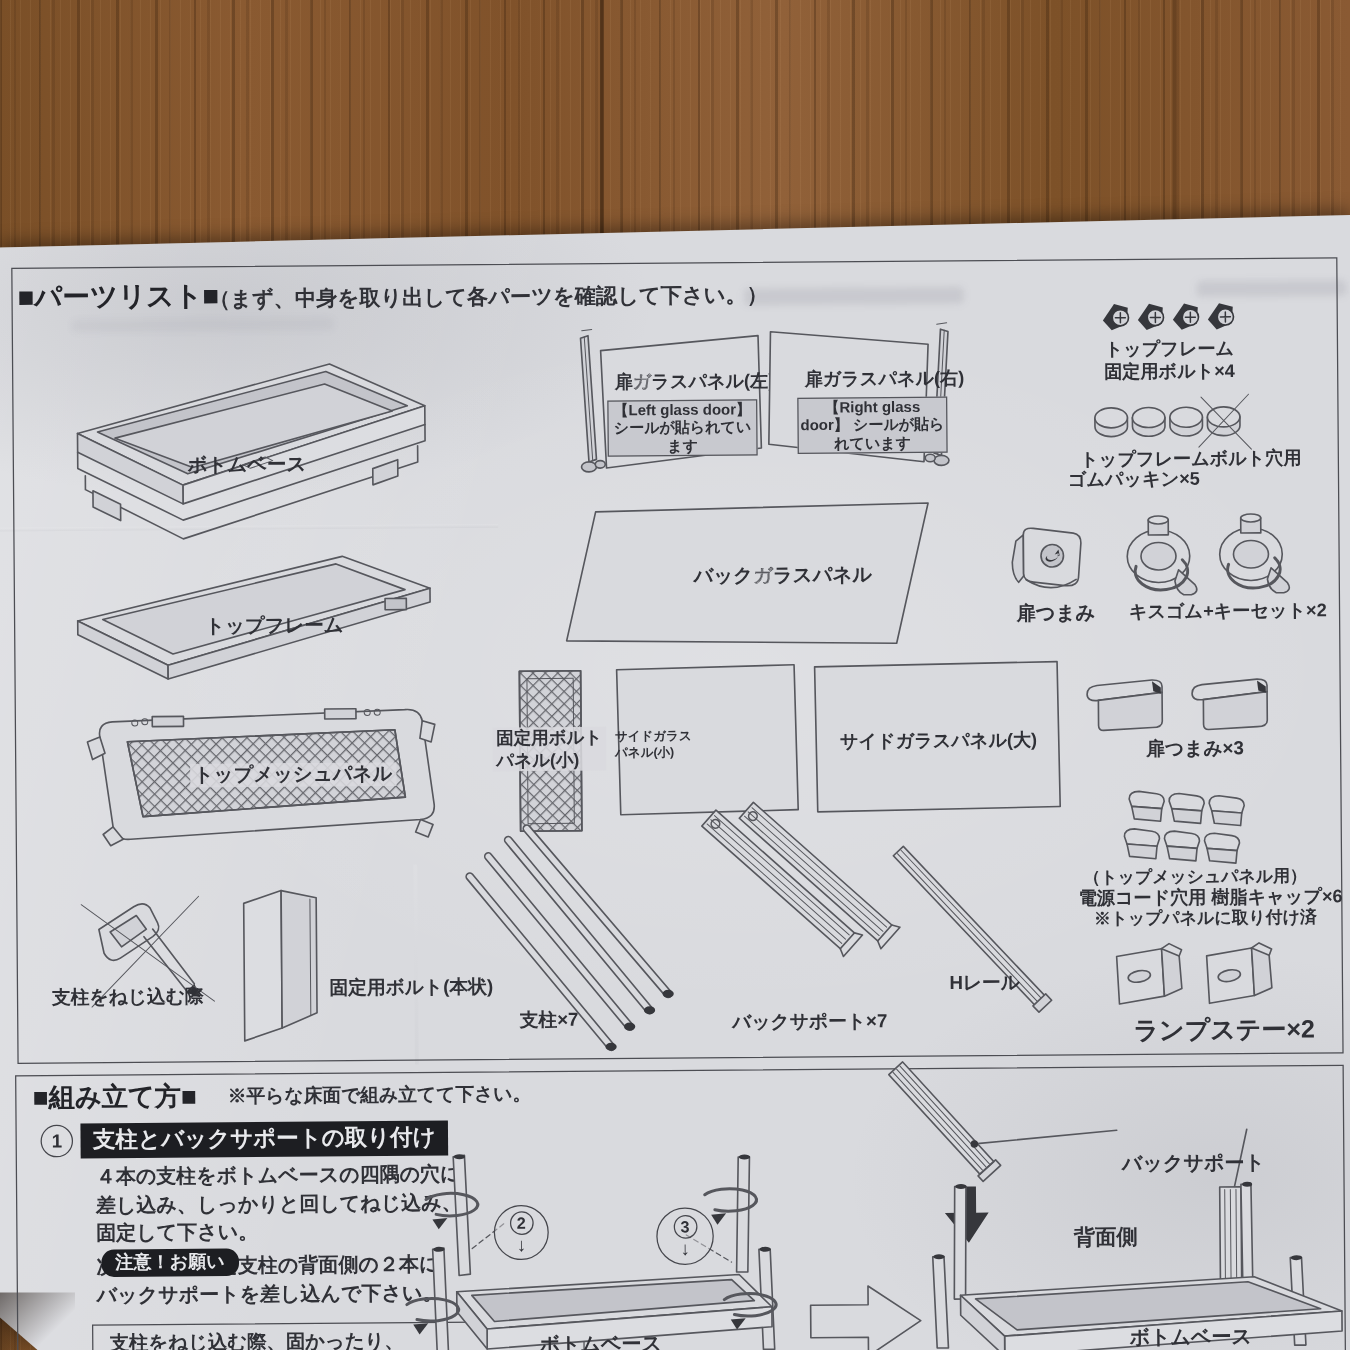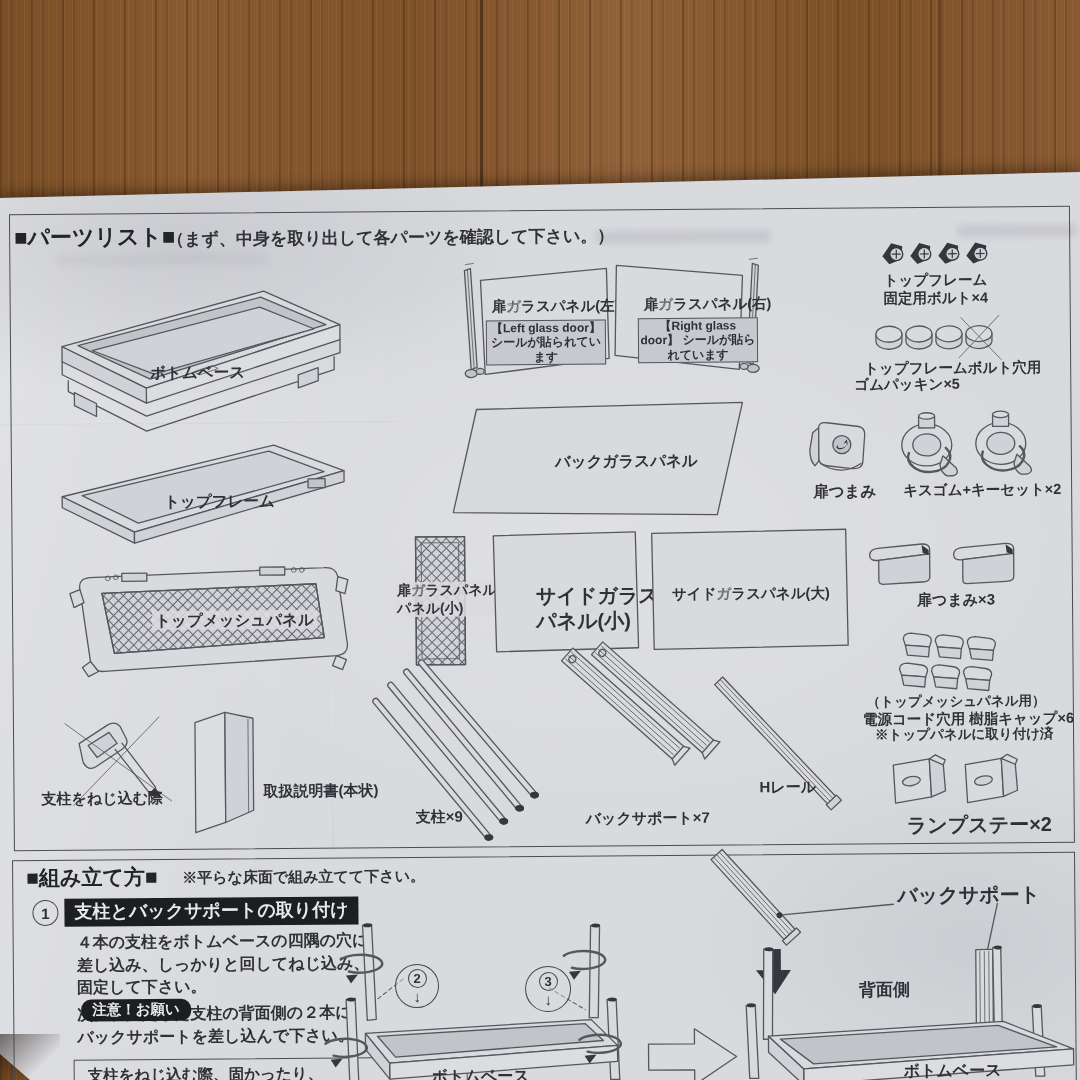--- a/index.html
+++ b/index.html
@@ -141,21 +141,21 @@
       <path class="fd" d="M89,81 L96,74 L101,85 Z"></path>
       <path class="thin" d="M6,10 L112,88 M100,4 L14,92"></path>
     </svg>
     <div class="lbl" style="left:40px;top:786px;font-size:15px">支柱をねじ込む際</div>
 
     <svg class="draw" style="left:186px;top:704px" width="74" height="132" viewBox="0 0 74 132">
       <path class="f4" d="M8,16 L38,6 L38,116 L8,126 Z"></path>
       <path class="f2" d="M38,6 L66,12 L66,104 L38,116 Z"></path>
       <path class="thin" d="M61,13 L61,106"></path>
     </svg>
-    <div class="lbl" style="left:262px;top:780px;font-size:15px">取扱説明書(本状)</div>
+    <div class="lbl" style="left:262px;top:780px;font-size:15px">固定用ボルト(本状)</div>
 
     <svg class="draw" style="left:459px;top:256px" width="156" height="134" viewBox="0 0 156 134">
       <path class="f1" d="M24,24 L150,13 L152,103 L28,118 Z"></path>
       <path class="f2" d="M8,14 L14,12 L20,111 L14,113 Z"></path>
       <path class="thin" d="M11,13 L17,112"></path>
       <ellipse class="f3" cx="14" cy="117" rx="6" ry="4"></ellipse>
       <ellipse class="f3" cx="23" cy="115" rx="4" ry="3"></ellipse>
       <path class="thin" d="M9,8 L17,7"></path>
     </svg>
     <div class="lbl" style="left:494px;top:297px;font-size:14.5px">扉ガラスパネル(左)</div>
@@ -177,27 +177,27 @@
     <svg class="draw" style="left:452px;top:400px" width="296" height="122" viewBox="0 0 296 122">
       <path class="f1" d="M26,9 L292,4 L266,116 L2,112 Z"></path>
     </svg>
     <div class="lbl" style="left:556px;top:452px;font-size:15.5px">バックガラスパネル</div>
 
     <svg class="draw" style="left:412px;top:532px" width="58" height="138" viewBox="0 0 58 138">
       <rect class="fm" x="4" y="4" width="49" height="128"></rect>
       <rect x="4" y="4" width="49" height="128"></rect>
       <rect class="thin" x="10" y="10" width="37" height="116"></rect>
     </svg>
-    <div class="lbl onmesh" style="left:394px;top:581px;font-size:14px">扉ガラスパネル
+    <div class="lbl onmesh" style="left:394px;top:581px;font-size:14px">固定用ボルト
 パネル(小)</div>
 
     <svg class="draw" style="left:492px;top:531px;transform:rotate(-1.2deg)" width="148" height="122" viewBox="0 0 148 122">
       <rect class="f1" x="3" y="3" width="142" height="116"></rect>
     </svg>
-    <div class="lbl" style="left:536px;top:584px;font-size:20px">サイドガラス
+    <div class="lbl" style="left:492px;top:584px;font-size:10px">サイドガラス
 パネル(小)</div>
 
     <svg class="draw" style="left:650px;top:530px;transform:rotate(-.8deg)" width="200" height="122" viewBox="0 0 200 122">
       <rect class="f1" x="3" y="3" width="194" height="116"></rect>
     </svg>
     <div class="lbl" style="left:672px;top:586px;font-size:14.5px">サイドガラスパネル(大)</div>
 
     <svg class="draw" style="left:368px;top:658px" width="172" height="182" viewBox="0 0 172 182">
       <g>
         <line class="th2" x1="7" y1="42" x2="119" y2="179" style="stroke-width:7;stroke:#56575d"></line>
@@ -207,21 +207,21 @@
         <line class="th2" x1="22" y1="26" x2="134" y2="163" style="stroke-width:4.4;stroke:#d9dade"></line>
         <ellipse class="fd" cx="134" cy="163" rx="4.5" ry="3.2"></ellipse>
         <line class="th2" x1="38" y1="13" x2="150" y2="150" style="stroke-width:7;stroke:#56575d"></line>
         <line class="th2" x1="38" y1="13" x2="150" y2="150" style="stroke-width:4.4;stroke:#d9dade"></line>
         <ellipse class="fd" cx="150" cy="150" rx="4.5" ry="3.2"></ellipse>
         <line class="th2" x1="53" y1="4" x2="165" y2="137" style="stroke-width:7;stroke:#56575d"></line>
         <line class="th2" x1="53" y1="4" x2="165" y2="137" style="stroke-width:4.4;stroke:#d9dade"></line>
         <ellipse class="fd" cx="165" cy="137" rx="4.5" ry="3.2"></ellipse>
       </g>
     </svg>
-    <div class="lbl" style="left:414px;top:807px;font-size:15px">支柱×9</div>
+    <div class="lbl" style="left:414px;top:807px;font-size:15px">支柱×7</div>
 
     <svg class="draw" style="left:535px;top:653px" width="152" height="162" viewBox="0 0 152 162">
       <g transform="translate(26,8) rotate(-48 0 0)">
         <rect class="f1" x="0" y="0" width="17" height="148"></rect>
         <line class="thin" x1="4" y1="2" x2="4" y2="146"></line>
         <line class="thin" x1="8.5" y1="2" x2="8.5" y2="146"></line>
         <line class="thin" x1="13" y1="2" x2="13" y2="146"></line>
         <circle cx="8.5" cy="7" r="3.4"></circle>
         <path d="M0,148 l-3,6 h23 l-3,-6"></path>
       </g>
@@ -447,18 +447,18 @@
       </g>
       <path class="f1" d="M48,152 l9,0 3,73 -9,0 Z"></path>
         <ellipse class="fd" cx="53" cy="152" rx="4.5" ry="2"></ellipse>
       <path class="f1" d="M334,155 l9,0 3,70 -9,0 Z"></path>
         <ellipse class="fd" cx="339" cy="155" rx="4.5" ry="2"></ellipse>
       <path class="f1" d="M70,183 L305,170 L375,198 L105,216 Z"></path>
       <path class="f3" d="M82,186 L300,174 L358,196 L115,211 Z"></path>
       <path class="f4" d="M105,216 L375,198 L375,214 L105,232 Z"></path>
       <path class="f2" d="M70,183 L105,216 L105,232 L70,199 Z"></path>
     </svg>
-    <div class="lbl" style="left:895px;top:886px;font-size:20px">バックサポート</div>
+    <div class="lbl" style="left:895px;top:925px;font-size:16px">バックサポート</div>
     <div class="lbl" style="left:856px;top:982px;font-size:17px">背面側</div>
     <div class="lbl" style="left:900px;top:1064px;font-size:16px">ボトムベース</div>
 
   </div>
 </div>
 
 </body></html>

